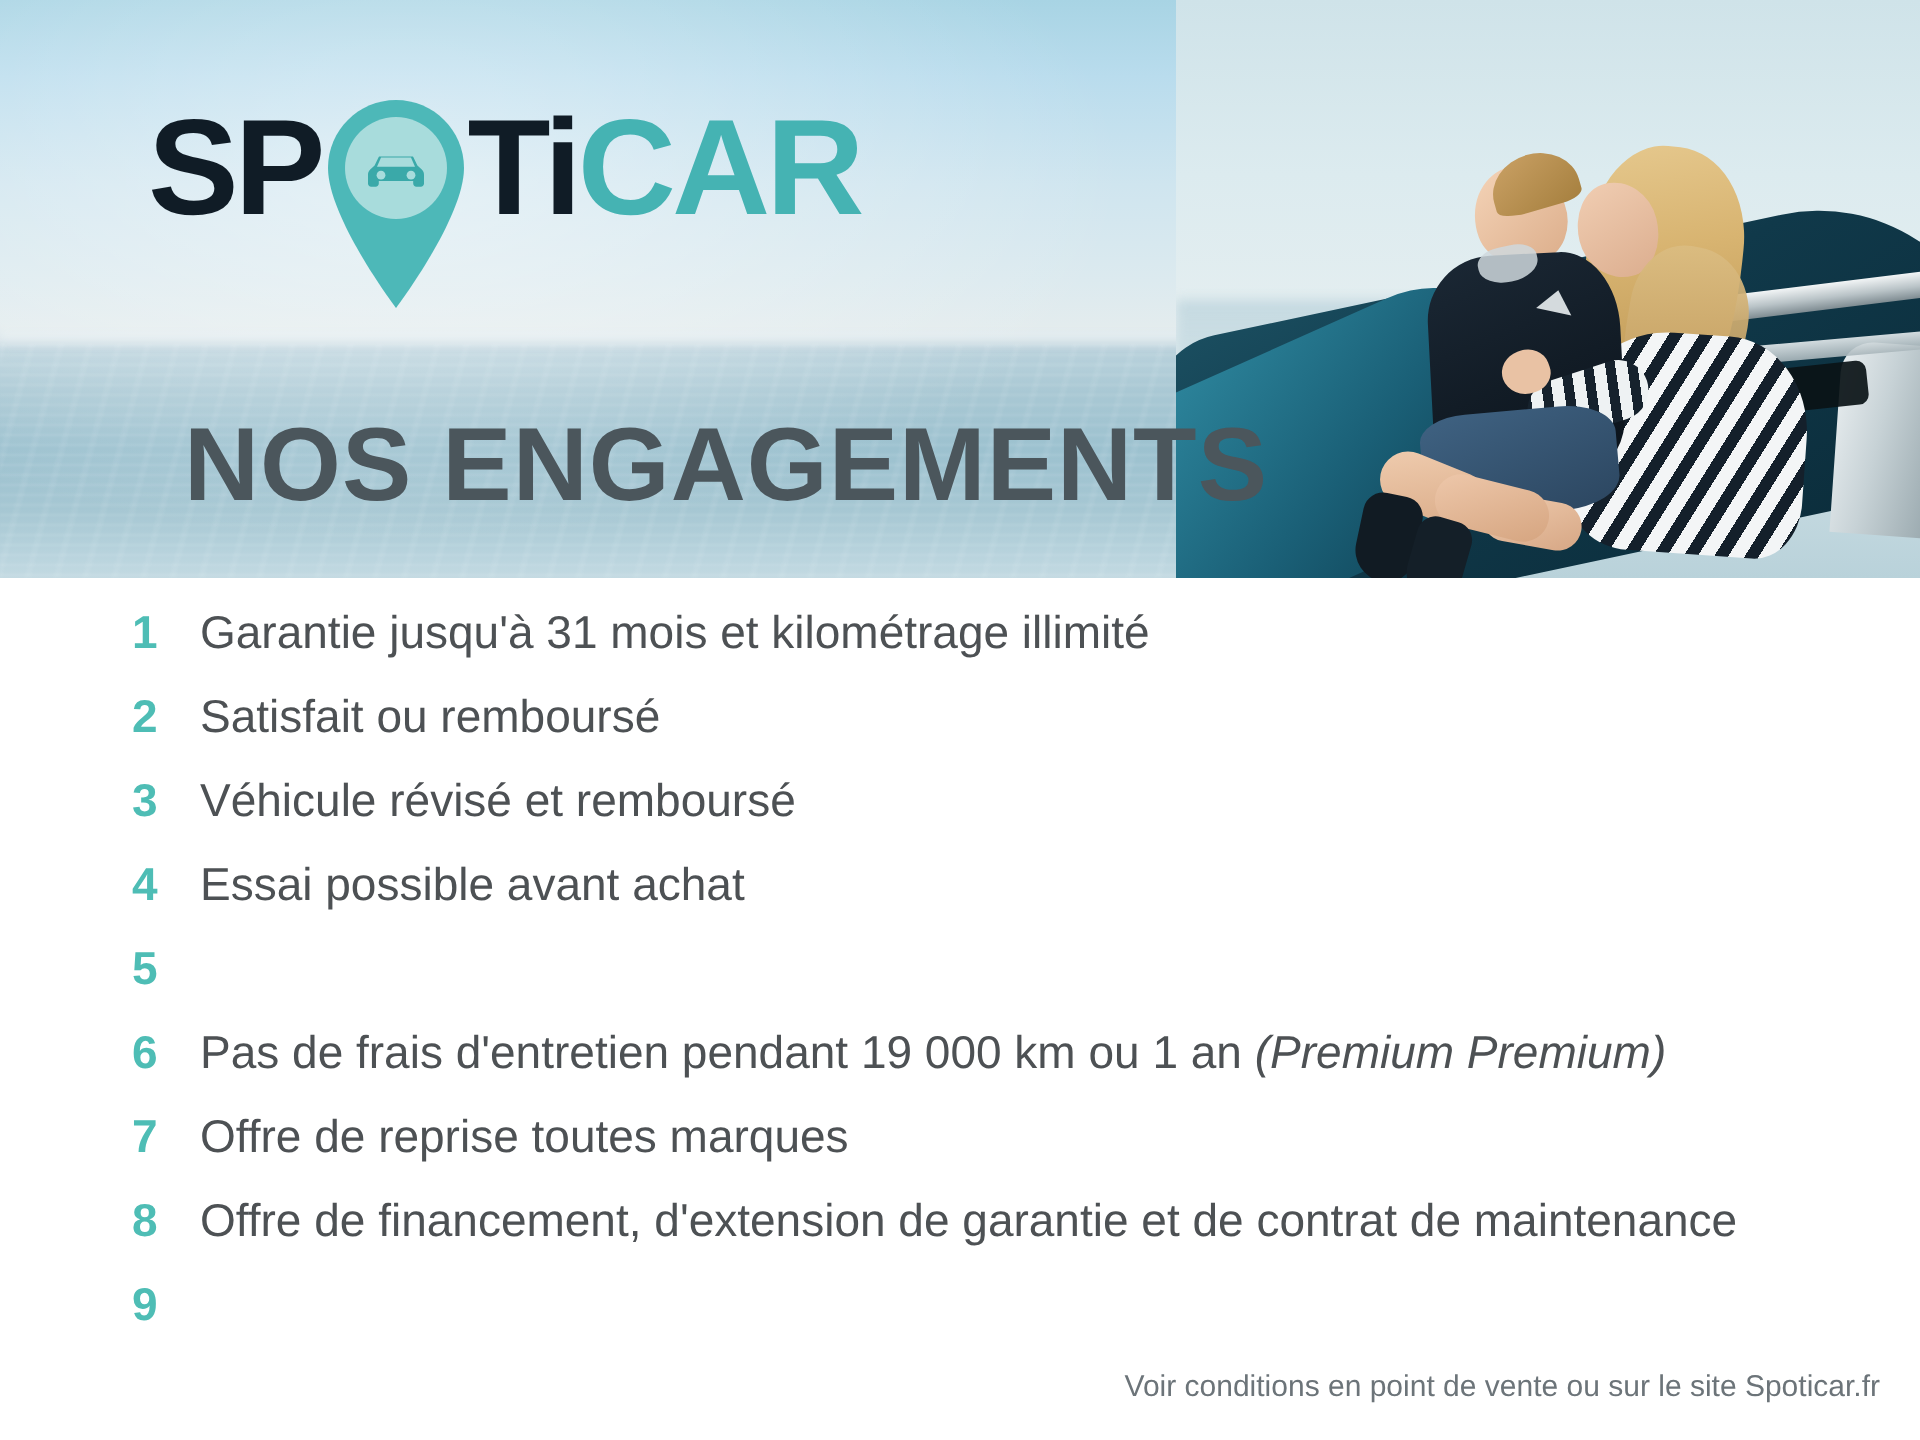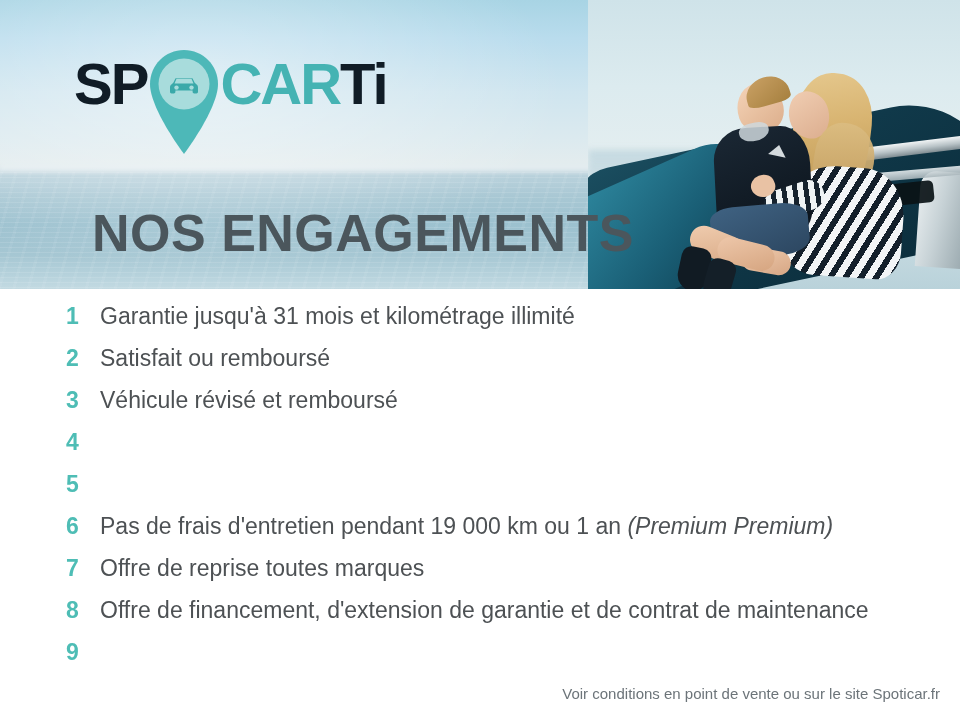--- a/index.html
+++ b/index.html
@@ -386,21 +386,21 @@
   
   .logo {
     position: absolute;
     left: 74px;
     top: 43px;
     height: 86px;
     display: flex;
     align-items: flex-start;
   }
   .logo-word {
-    font-size: 58px;
+    font-size: 68px;
     line-height: 82px;
     font-weight: 700;
     letter-spacing: -2px;
   }
   .logo-dark { color: #101c26; }
   .logo-teal { color: #45b3b3; }
 
   .pin {
     position: relative;
     width: 78px;
@@ -516,42 +516,43 @@
           <circle cx="39" cy="38" r="25.5" fill="#a8dcdc"></circle>
           <g fill="#3aa9a9">
             <path d="M25 41.5 c0 -1.1 .3 -2 1.1 -2.7 l2.2 -2 2.6 -5.4 c.6 -1.3 1.9 -2.1 3.3 -2.1 h9.6 c1.4 0 2.7 .8 3.3 2.1 l2.6 5.4 2.2 2 c.8 .7 1.1 1.6 1.1 2.7 v4.3 c0 .9 -.7 1.6 -1.6 1.6 h-2.2 c-.9 0 -1.6 -.7 -1.6 -1.6 v-1.3 H30.4 v1.3 c0 .9 -.7 1.6 -1.6 1.6 h-2.2 c-.9 0 -1.6 -.7 -1.6 -1.6 z"></path>
             <rect x="28.5" y="29" width="21" height="3.2" rx="1.6" fill="#a8dcdc"></rect>
             <circle cx="31.5" cy="41.6" r="2.2" fill="#a8dcdc"></circle>
             <circle cx="46.5" cy="41.6" r="2.2" fill="#a8dcdc"></circle>
             <path d="M31.5 32.8 h15 l2 4.6 h-19 z" fill="#a8dcdc"></path>
           </g>
         </svg>
       </span>
+      <span class="logo-word logo-dark">Ti</span>
       <span class="logo-word logo-teal">CAR</span>
-      <span class="logo-word logo-dark">Ti</span>
     </div>
 
     <div class="headline">NOS ENGAGEMENTS</div>
   </div>
 
   <div class="list">
     <div class="row">
       <span class="row-num">1</span>
       <span class="row-text"><span>Garantie jusqu'à 31 mois et kilométrage illimité</span><em></em></span>
     </div>
     <div class="row">
       <span class="row-num">2</span>
       <span class="row-text"><span>Satisfait ou remboursé</span><em></em></span>
     </div>
     <div class="row">
       <span class="row-num">3</span>
       <span class="row-text"><span>Véhicule révisé et remboursé</span><em></em></span>
     </div>
     <div class="row">
       <span class="row-num">4</span>
+      <span class="row-text"><span>Essai possible avant achat</span><em></em></span>
     </div>
     <div class="row">
       <span class="row-num">5</span>
     </div>
     <div class="row">
       <span class="row-num">6</span>
       <span class="row-text"><span>Pas de frais d'entretien pendant 19 000 km ou 1 an </span><em>(Premium Premium)</em></span>
     </div>
     <div class="row">
       <span class="row-num">7</span>

